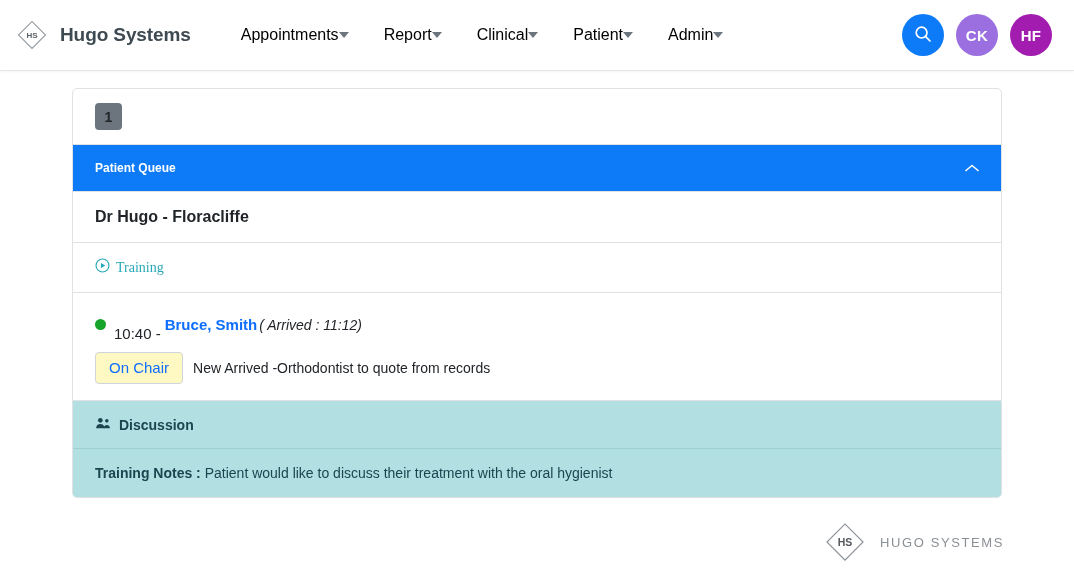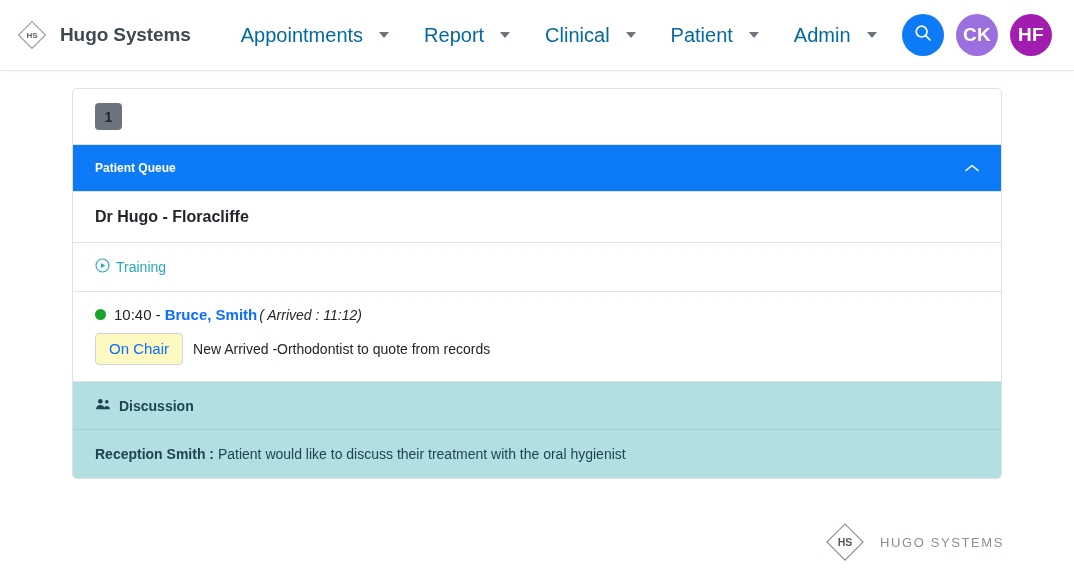--- a/index.html
+++ b/index.html
@@ -47,24 +47,24 @@
   }
   .nav-links {
     display: flex;
     align-items: center;
     margin-left: 34px;
     gap: 3px;
   }
   .nav-item {
     display: flex;
     align-items: center;
-    gap: 16px;
+    gap: 0;
     padding: 8px 16px;
-    font-size: 20px;
-    color: #0369a1;
+    font-size: 16px;
+    color: #000000;
     cursor: pointer;
     white-space: nowrap;
   }
   .caret {
     width: 0; height: 0;
     border-left: 5px solid transparent;
     border-right: 5px solid transparent;
     border-top: 6px solid #6c757d;
     display: inline-block;
   }
@@ -75,21 +75,21 @@
     gap: 12px;
   }
   .circle-btn {
     width: 42px;
     height: 42px;
     border-radius: 50%;
     display: flex;
     align-items: center;
     justify-content: center;
     color: #ffffff;
-    font-size: 19px;
+    font-size: 15px;
     font-weight: bold;
     letter-spacing: 0.3px;
     cursor: pointer;
     border: none;
     font-family: "Liberation Sans", sans-serif;
   }
 
   
   .page {
     padding: 17px 70px 0 72px;
@@ -155,20 +155,21 @@
     font-size: 16px;
     font-weight: bold;
     color: #212529;
   }
 
   
   .training-row {
     padding: 15px 22px;
     display: flex;
     align-items: center;
+    font-family: Liberation Serif, serif;
   }
   .training-link {
     display: inline-flex;
     align-items: center;
     gap: 6px;
     color: #28a9b8;
     font-size: 14px;
     text-decoration: none;
     cursor: pointer;
   }
@@ -187,21 +188,21 @@
   }
   .status-dot {
     width: 11px;
     height: 11px;
     border-radius: 50%;
     background: #18a32a;
     display: inline-block;
     margin-right: 8px;
     flex: 0 0 auto;
   }
-  .time-text { color: #212529; }
+  .time-text { color: #212529; margin-top: 18px; }
   .patient-name {
     color: #0d6efd;
     font-weight: bold;
     margin: 0 2px 0 4px;
     cursor: pointer;
     text-decoration: none;
   }
   .arrived {
     font-style: italic;
     color: #212529;
@@ -368,21 +369,21 @@
           <circle cx="6" cy="4" r="2.6" fill="#1d4550"></circle>
           <path d="M1.2 13 C1.2 9.8 3.4 8.2 6 8.2 C8.6 8.2 10.8 9.8 10.8 13 Z" fill="#1d4550"></path>
           <circle cx="13.3" cy="4.6" r="2" fill="#1d4550"></circle>
           <path d="M9.9 13 C9.9 10.5 11.4 9.2 13.3 9.2 C15.2 9.2 16.8 10.5 16.8 13 Z" fill="#1d4550"></path>
         </svg>
       </span>
       <span>Discussion</span>
     </div>
 
     <div class="card-row teal-row notes-row">
-      <span class="notes-label">Reception Smith :</span>
+      <span class="notes-label">Training Notes :</span>
       <span>Patient would like to discuss their treatment with the oral hygienist</span>
     </div>
 
   </div>
 </div>
 
 <div class="footer">
   <span class="footer-mark">
     <svg class="footer-mark" viewBox="0 0 46 46" xmlns="http://www.w3.org/2000/svg">
       <rect x="23" y="5" width="25.5" height="25.5" transform="rotate(45 23 5)" fill="none" stroke="#8b9096" stroke-width="1.2"></rect>

